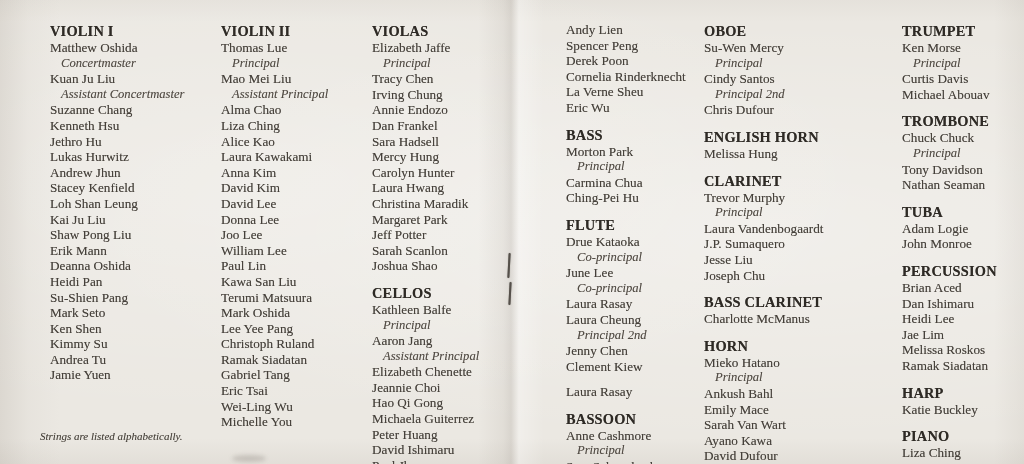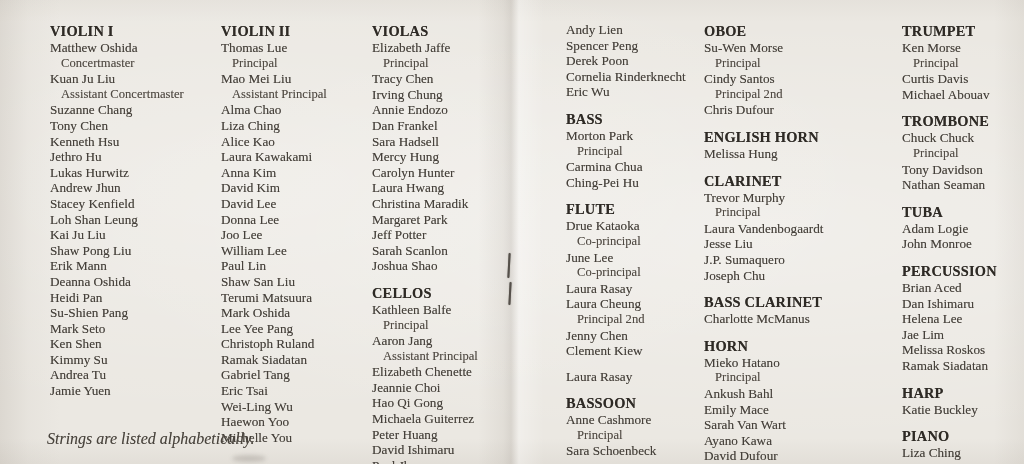--- a/index.html
+++ b/index.html
@@ -79,32 +79,33 @@
     white-space: nowrap;
   }
   .entry {
     font-size: 13.2px;
     line-height: 15.6px;
     color: #45403a;
     text-shadow: 0 0 0.5px rgba(69,64,58,0.45);
     white-space: nowrap;
   }
   .role {
+    font-style: italic;
     font-size: 12.6px;
     line-height: 15.6px;
     padding-left: 11px;
     color: #514b44;
     text-shadow: 0 0 0.5px rgba(81,75,68,0.4);
     white-space: nowrap;
   }
   .footnote {
     position: absolute;
-    left: 47px; top: 430px;
+    left: 40px; top: 430px;
     font-style: italic;
-    font-size: 16px;
+    font-size: 11px;
     color: #49443d;
     text-shadow: 0 0 0.5px rgba(73,68,61,0.4);
     white-space: nowrap;
   }
 </style>
 </head>
 <body>
 
 <div class="paper-tone"></div>
 <div class="gutter"></div>
@@ -115,21 +116,20 @@
 <div class="smudge"></div>
 
 <div class="column col-0">
     <div class="section">
       <div class="heading">VIOLIN I</div>
       <div class="entry">Matthew Oshida</div>
       <div class="role">Concertmaster</div>
       <div class="entry">Kuan Ju Liu</div>
       <div class="role">Assistant Concertmaster</div>
       <div class="entry">Suzanne Chang</div>
-      <div class="entry">Tony Chen</div>
       <div class="entry">Kenneth Hsu</div>
       <div class="entry">Jethro Hu</div>
       <div class="entry">Lukas Hurwitz</div>
       <div class="entry">Andrew Jhun</div>
       <div class="entry">Stacey Kenfield</div>
       <div class="entry">Loh Shan Leung</div>
       <div class="entry">Kai Ju Liu</div>
       <div class="entry">Shaw Pong Liu</div>
       <div class="entry">Erik Mann</div>
       <div class="entry">Deanna Oshida</div>
@@ -153,30 +153,29 @@
       <div class="entry">Liza Ching</div>
       <div class="entry">Alice Kao</div>
       <div class="entry">Laura Kawakami</div>
       <div class="entry">Anna Kim</div>
       <div class="entry">David Kim</div>
       <div class="entry">David Lee</div>
       <div class="entry">Donna Lee</div>
       <div class="entry">Joo Lee</div>
       <div class="entry">William Lee</div>
       <div class="entry">Paul Lin</div>
-      <div class="entry">Shaw San Liu</div>
+      <div class="entry">Kawa San Liu</div>
       <div class="entry">Terumi Matsuura</div>
       <div class="entry">Mark Oshida</div>
       <div class="entry">Lee Yee Pang</div>
       <div class="entry">Christoph Ruland</div>
       <div class="entry">Ramak Siadatan</div>
       <div class="entry">Gabriel Tang</div>
       <div class="entry">Eric Tsai</div>
       <div class="entry">Wei-Ling Wu</div>
-      <div class="entry">Haewon Yoo</div>
       <div class="entry">Michelle You</div>
     </div>
   </div>
 <div class="column col-2">
     <div class="section">
       <div class="heading">VIOLAS</div>
       <div class="entry">Elizabeth Jaffe</div>
       <div class="role">Principal</div>
       <div class="entry">Tracy Chen</div>
       <div class="entry">Irving Chung</div>
@@ -207,20 +206,21 @@
       <div class="entry">Paul Jhun</div>
       <div class="entry">Amy Lee</div>
     </div>
   </div>
 <div class="column col-3">
     <div class="section">
       <div class="entry">Andy Lien</div>
       <div class="entry">Spencer Peng</div>
       <div class="entry">Derek Poon</div>
       <div class="entry">Cornelia Rinderknecht</div>
+      <div class="entry">La Verne Sheu</div>
       <div class="entry">Eric Wu</div>
     </div>
     <div class="section">
       <div class="heading">BASS</div>
       <div class="entry">Morton Park</div>
       <div class="role">Principal</div>
       <div class="entry">Carmina Chua</div>
       <div class="entry">Ching-Pei Hu</div>
     </div>
     <div class="section">
@@ -241,37 +241,37 @@
     <div class="section">
       <div class="heading">BASSOON</div>
       <div class="entry">Anne Cashmore</div>
       <div class="role">Principal</div>
       <div class="entry">Sara Schoenbeck</div>
     </div>
   </div>
 <div class="column col-4">
     <div class="section">
       <div class="heading">OBOE</div>
-      <div class="entry">Su-Wen Morse</div>
+      <div class="entry">Su-Wen Mercy</div>
       <div class="role">Principal</div>
       <div class="entry">Cindy Santos</div>
       <div class="role">Principal 2nd</div>
       <div class="entry">Chris Dufour</div>
     </div>
     <div class="section">
       <div class="heading">ENGLISH HORN</div>
       <div class="entry">Melissa Hung</div>
     </div>
     <div class="section">
       <div class="heading">CLARINET</div>
       <div class="entry">Trevor Murphy</div>
       <div class="role">Principal</div>
       <div class="entry">Laura Vandenbogaardt</div>
+      <div class="entry">J.P. Sumaquero</div>
       <div class="entry">Jesse Liu</div>
-      <div class="entry">J.P. Sumaquero</div>
       <div class="entry">Joseph Chu</div>
     </div>
     <div class="section">
       <div class="heading">BASS CLARINET</div>
       <div class="entry">Charlotte McManus</div>
     </div>
     <div class="section">
       <div class="heading">HORN</div>
       <div class="entry">Mieko Hatano</div>
       <div class="role">Principal</div>
@@ -300,21 +300,21 @@
     </div>
     <div class="section">
       <div class="heading">TUBA</div>
       <div class="entry">Adam Logie</div>
       <div class="entry">John Monroe</div>
     </div>
     <div class="section">
       <div class="heading">PERCUSSION</div>
       <div class="entry">Brian Aced</div>
       <div class="entry">Dan Ishimaru</div>
-      <div class="entry">Helena Lee</div>
+      <div class="entry">Heidi Lee</div>
       <div class="entry">Jae Lim</div>
       <div class="entry">Melissa Roskos</div>
       <div class="entry">Ramak Siadatan</div>
     </div>
     <div class="section">
       <div class="heading">HARP</div>
       <div class="entry">Katie Buckley</div>
     </div>
     <div class="section">
       <div class="heading">PIANO</div>

